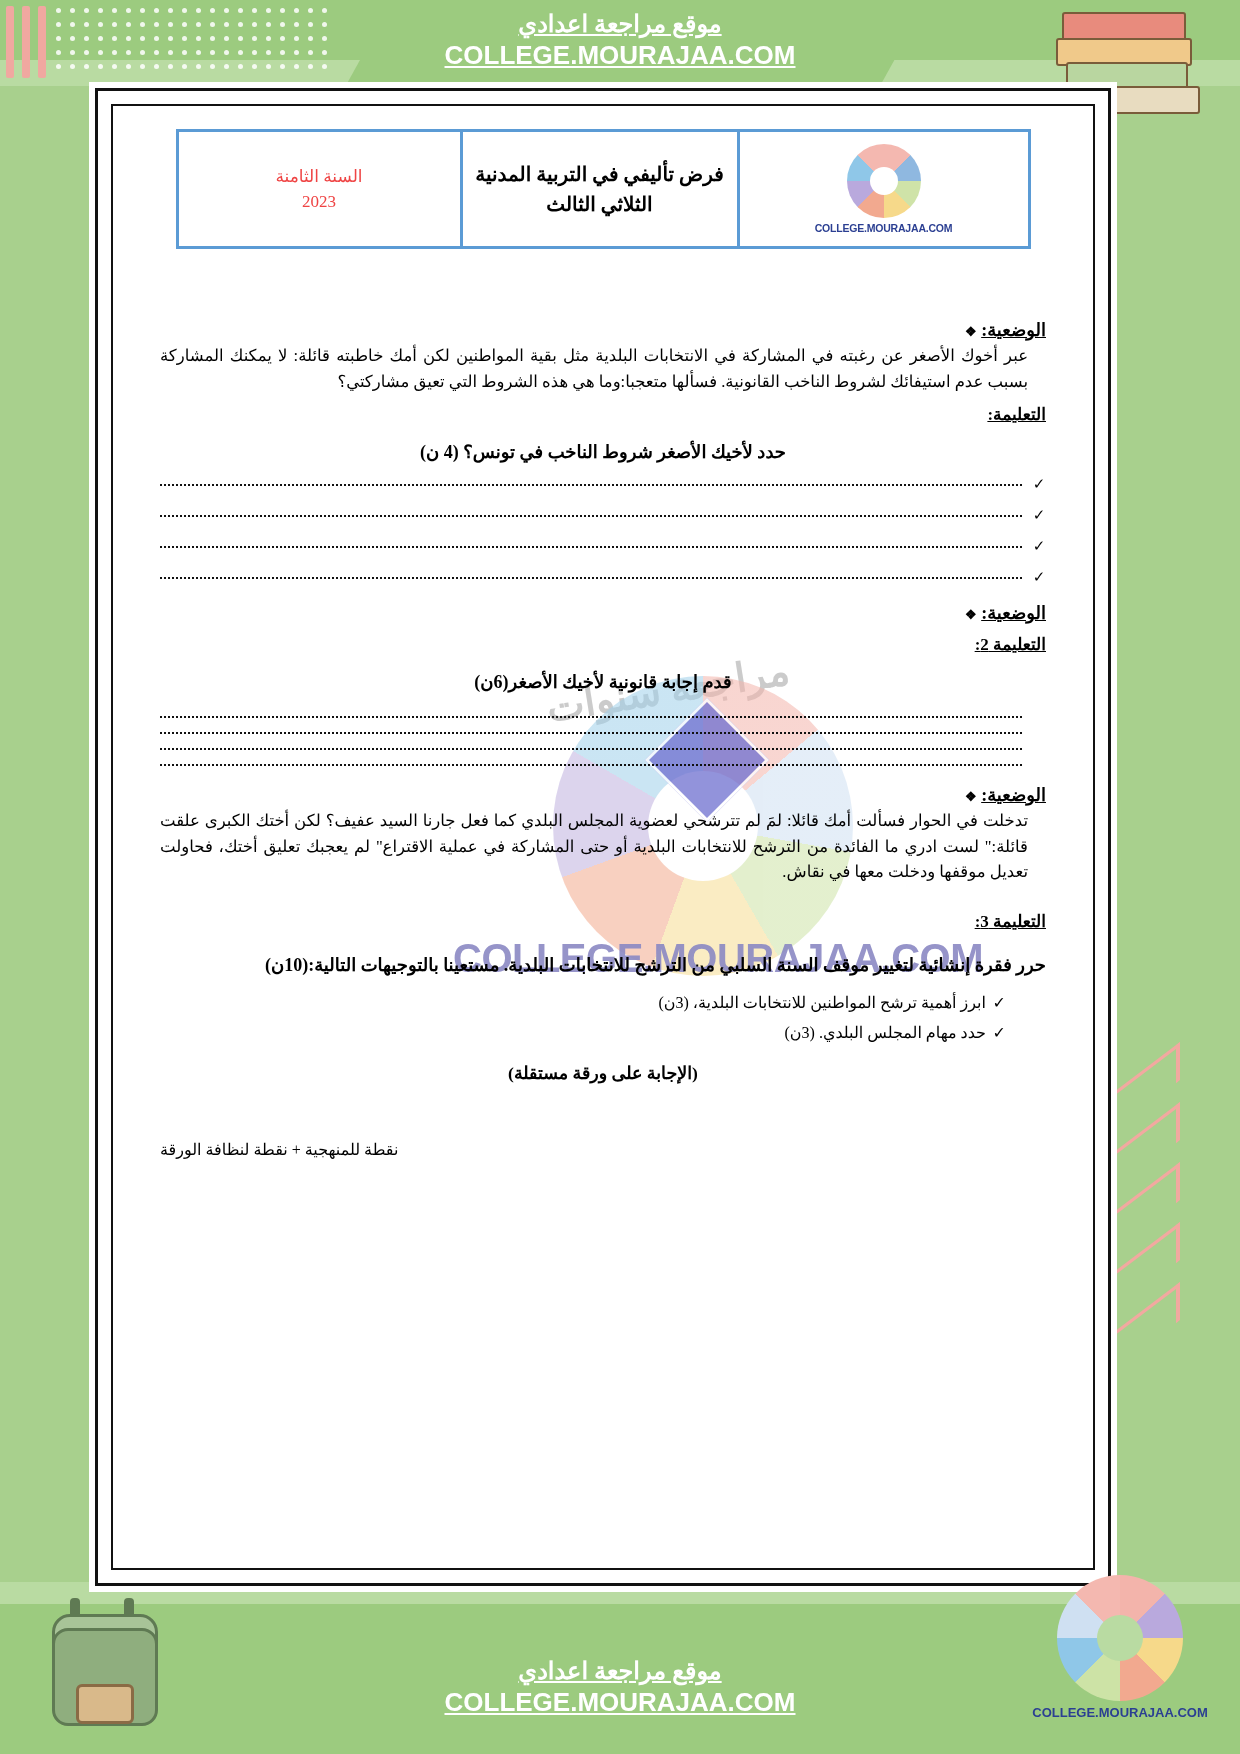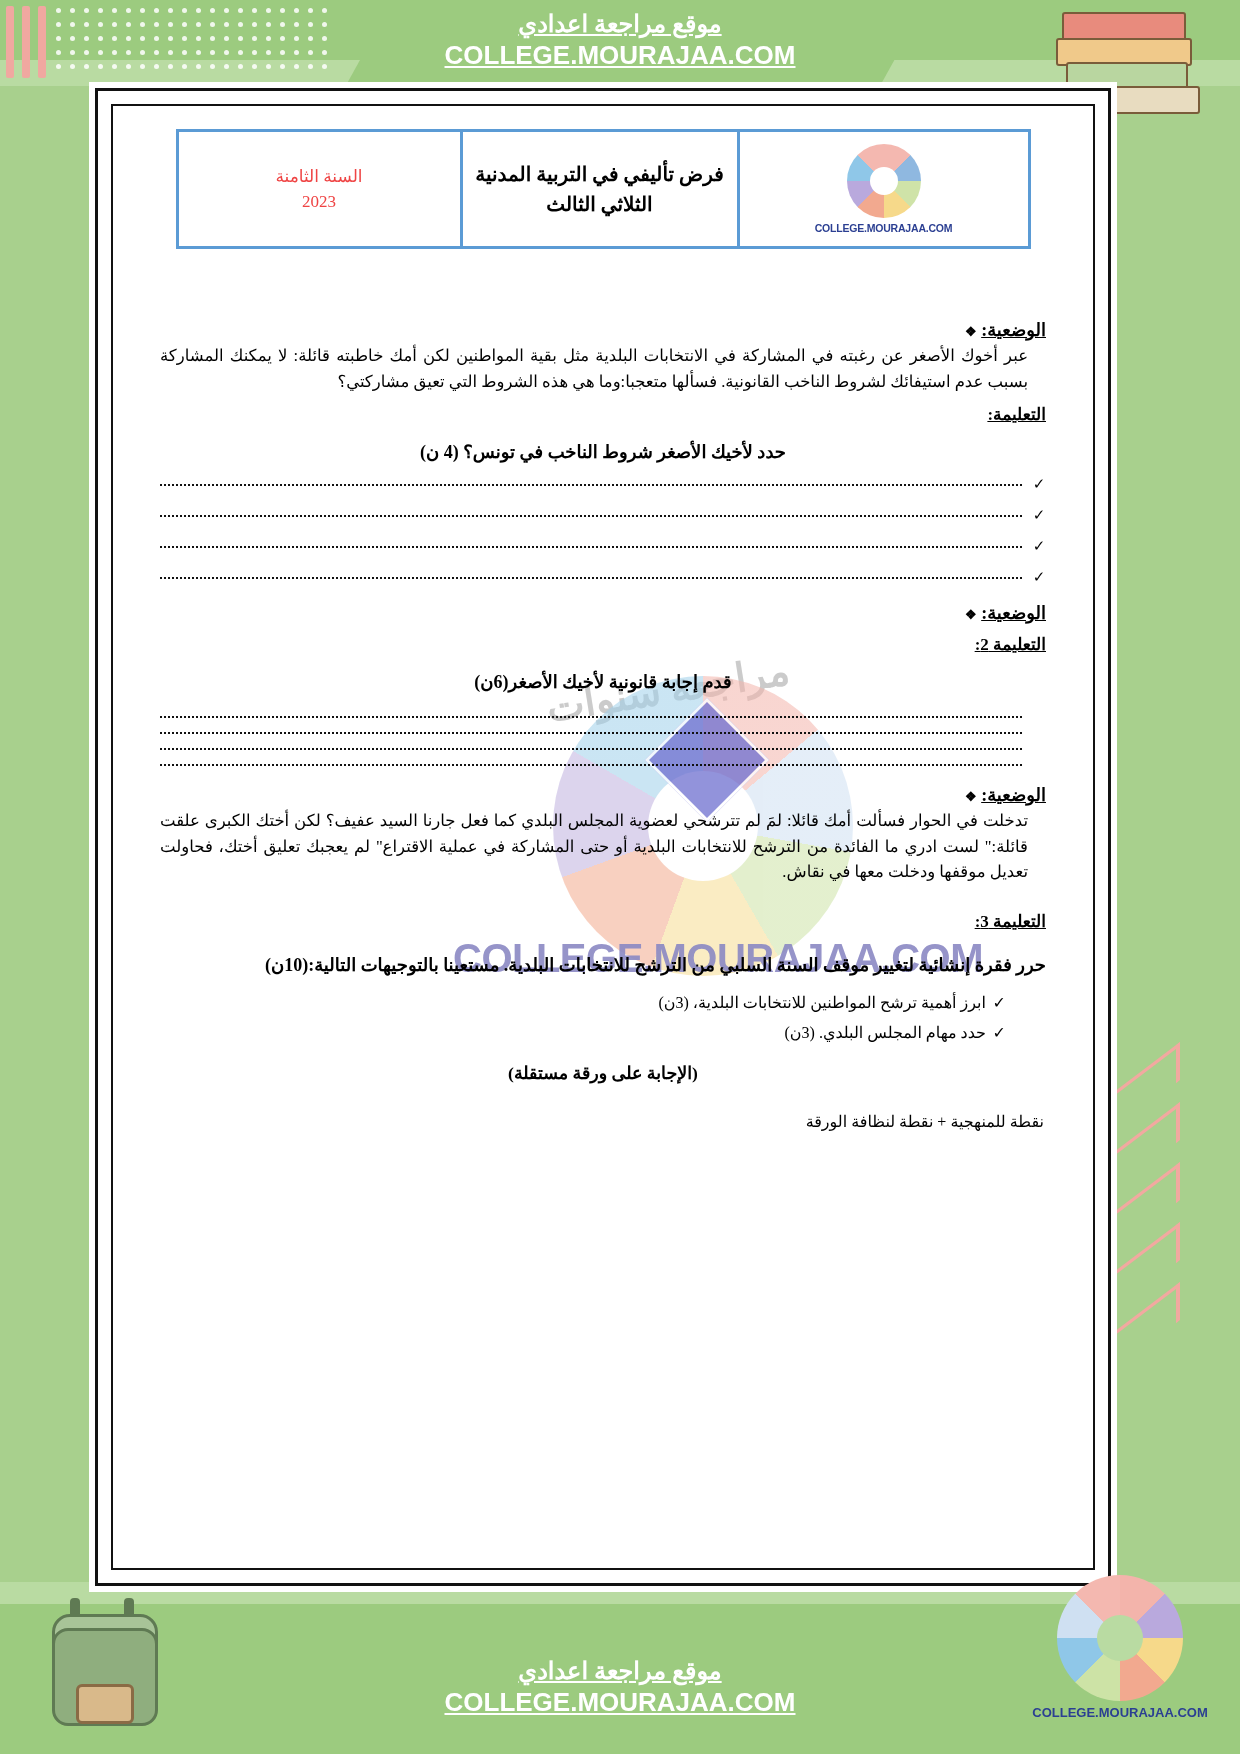--- a/index.html
+++ b/index.html
@@ -65,21 +65,21 @@
   .chk{font-size:15px;width:14px;flex:0 0 14px;text-align:center;color:#000;}
   .dots{flex:1 1 auto;border-bottom:2.5px dotted #111;height:1px;}
   .ansrow.nochk .chk{visibility:hidden;}
 
   
   ul.cklist{list-style:none;margin:12px 40px 0 0;padding:0;direction:rtl;}
   ul.cklist li{font-size:16px;line-height:1.9;text-align:right;}
   ul.cklist li .ck{display:inline-block;width:20px;}
 
   .note-c{font-size:17.5px;font-weight:bold;text-align:center;margin-top:14px;direction:rtl;}
-  .note-l{font-size:16px;text-align:right;margin-top:28px;direction:rtl;padding-right:2px;}
+  .note-l{font-size:16px;text-align:left;margin-top:56px;direction:rtl;padding-right:2px;}
 
   
   .wm-donut{position:absolute;left:455px;top:585px;width:300px;height:300px;border-radius:50%;
     opacity:.55;pointer-events:none;
     background:conic-gradient(#f3b4ab 0deg 50deg,#cfe0f2 50deg 100deg,#cde3a6 100deg 150deg,
       #f7dd93 150deg 200deg,#f3ab8e 200deg 250deg,#c0b2e0 250deg 300deg,#9fd0ea 300deg 360deg);}
   .wm-donut::after{content:"";position:absolute;left:95px;top:95px;width:110px;height:110px;border-radius:50%;background:#fff;}
   .wm-diamond{position:absolute;left:565px;top:625px;width:82px;height:82px;background:#6e6fd0;opacity:.75;
      transform:rotate(45deg);border:3px solid #fff;}
   .wm-arabic{position:absolute;left:360px;top:575px;width:420px;text-align:center;font-size:40px;font-weight:bold;

